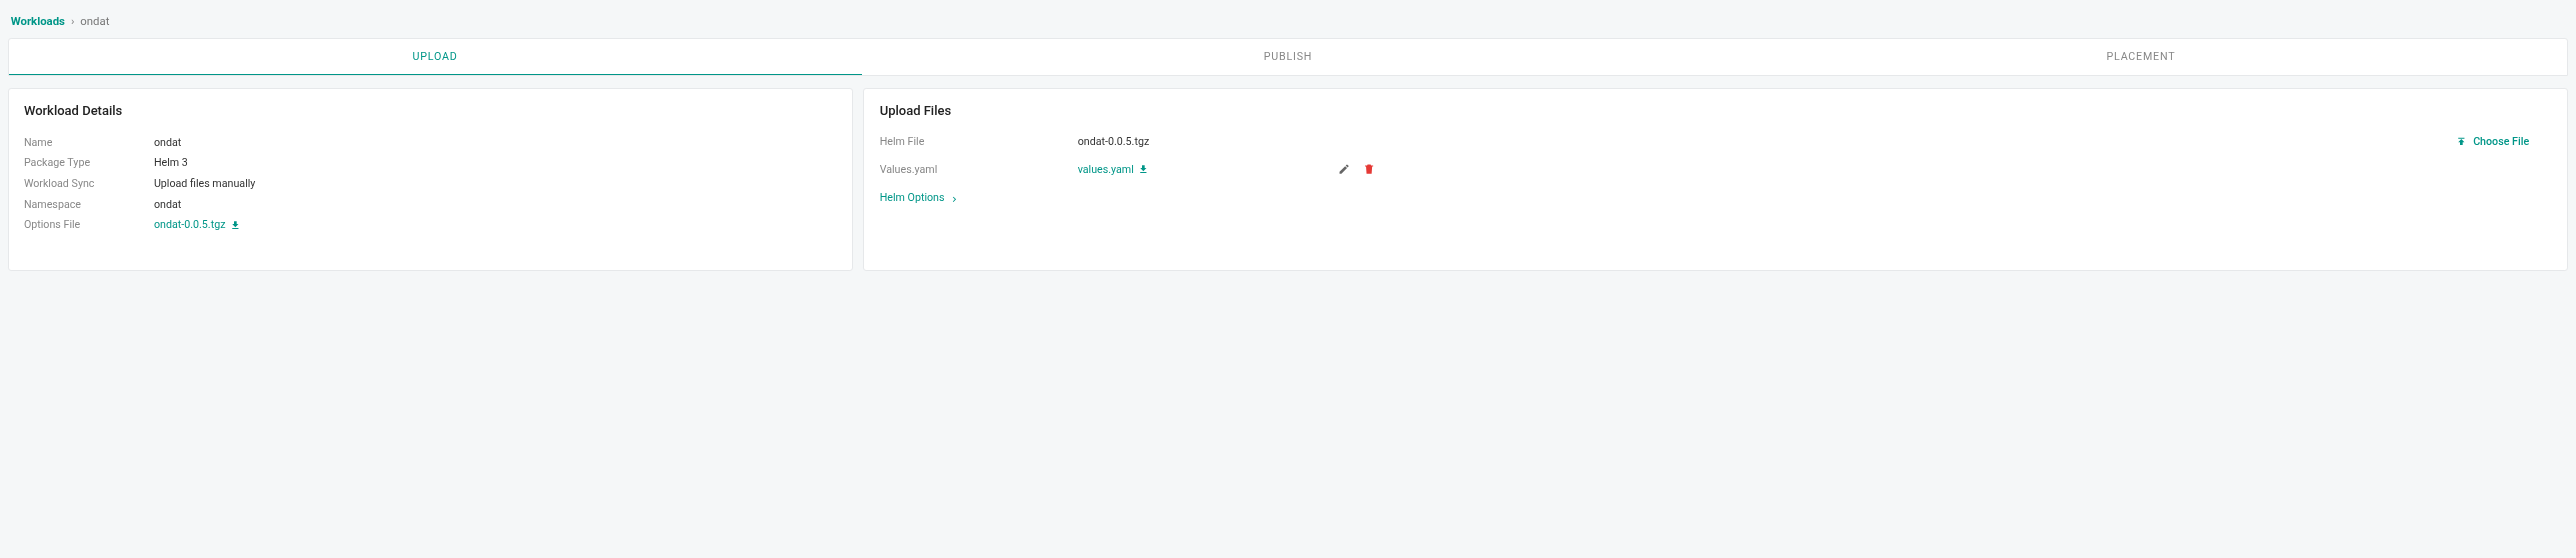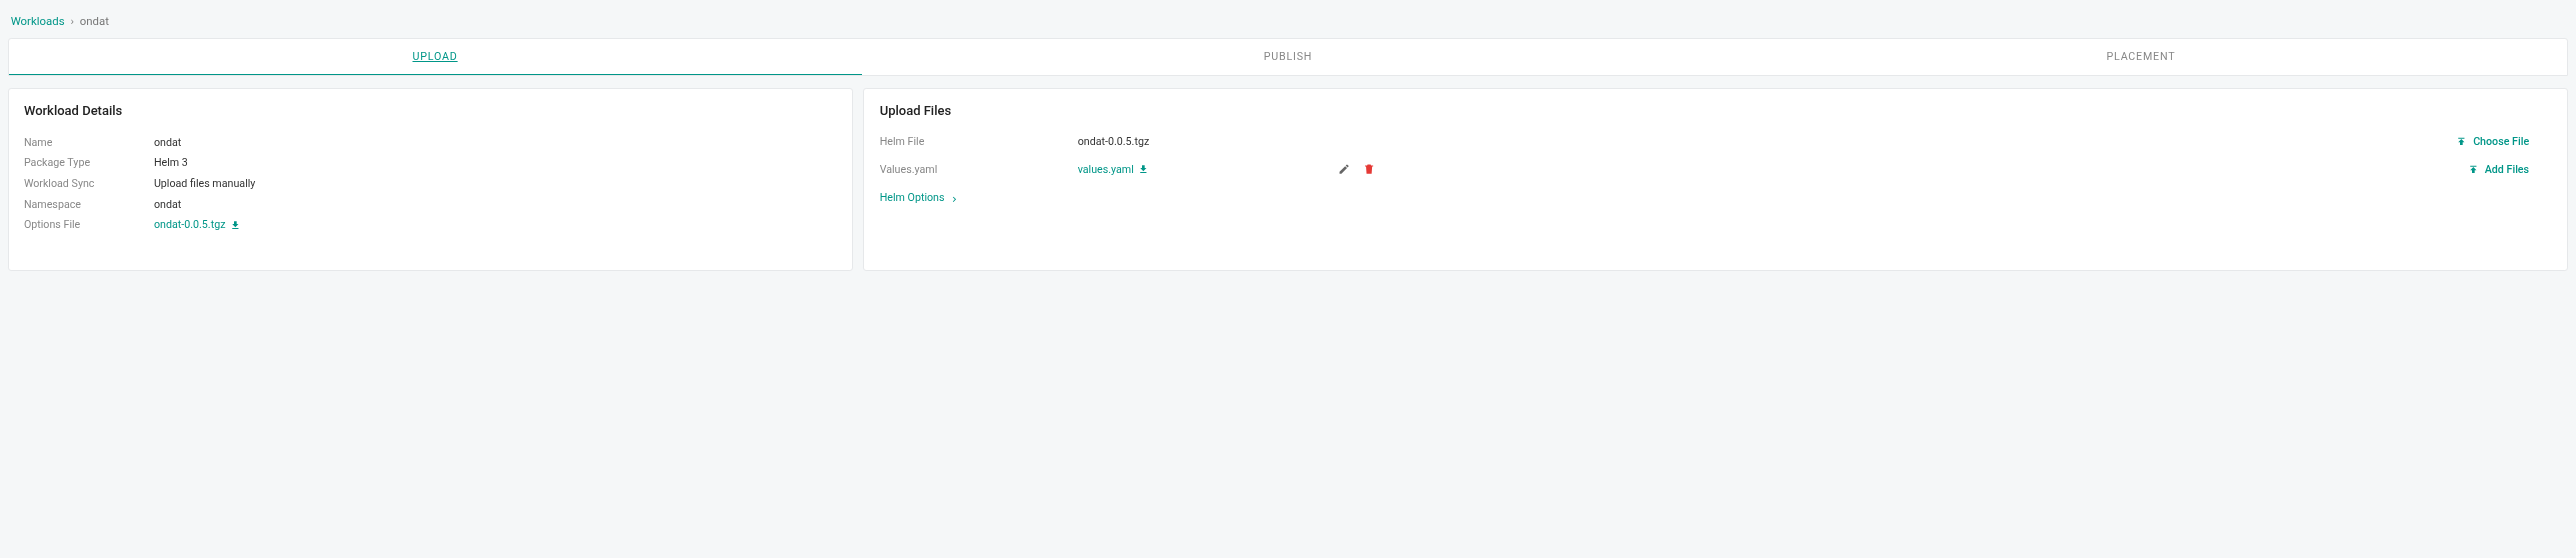--- a/index.html
+++ b/index.html
@@ -17,20 +17,21 @@
       padding: 7.6px;
     }
     .breadcrumb {
       padding: 6.1px 3.1px 10.7px 3.1px;
       font-size: 11.4px;
       color: #888;
     }
     .breadcrumb .bc-root {
       color: #009688;
       cursor: pointer;
+      font-weight: bold;
     }
     .breadcrumb .bc-sep {
       color: #888;
       margin: 0 3.1px;
     }
     .breadcrumb .bc-current {
       color: #777;
     }
     .tabs {
       display: flex;
@@ -46,21 +47,20 @@
       font-size: 10.7px;
       letter-spacing: 0.8px;
       color: #888;
       cursor: pointer;
       border-bottom: 1.5px solid transparent;
       text-transform: uppercase;
     }
     .tab.active {
       color: #009688;
       border-bottom: 1.5px solid #009688;
-      text-decoration: underline;
     }
     .content {
       display: flex;
       gap: 10.7px;
       margin-top: 12.2px;
     }
     .card {
       background: #fff;
       border: 0.8px solid #e6e8ea;
       border-radius: 3.1px;
@@ -260,30 +260,20 @@
               <svg viewBox="0 0 24 24" fill="currentColor">
                   <path d="M3 17.25V21h3.75L17.81 9.94l-3.75-3.75L3 17.25zM20.71 7.04a1 1 0 0 0 0-1.41l-2.34-2.34a1 1 0 0 0-1.41 0l-1.83 1.83 3.75 3.75 1.83-1.83z"></path>
                 </svg>
             </span>
             <span class="icon icon-action icon-trash">
               <svg viewBox="0 0 24 24" fill="currentColor">
                   <path d="M6 7h12l-1 14H7L6 7zm3-4h6l1 2h4v2H4V5h4l1-2z"></path>
                 </svg>
             </span>
           </div>
-          <div class="upload-action">
-            <div class="action-btn">
-              <span class="icon icon-upload">
-                <svg viewBox="0 0 24 24" fill="currentColor">
-                    <path d="M5 4v2h14V4H5zm7 3l-7 7h4v6h6v-6h4l-7-7z"></path>
-                  </svg>
-              </span>
-              <span>Add Files</span>
-            </div>
-          </div>
         </div>
 
         <div class="helm-options">
           <span>Helm Options</span>
           <span class="icon">
             <svg viewBox="0 0 24 24" fill="currentColor">
                 <path d="M8.59 16.59L13.17 12 8.59 7.41 10 6l6 6-6 6z"></path>
               </svg>
           </span>
         </div>

